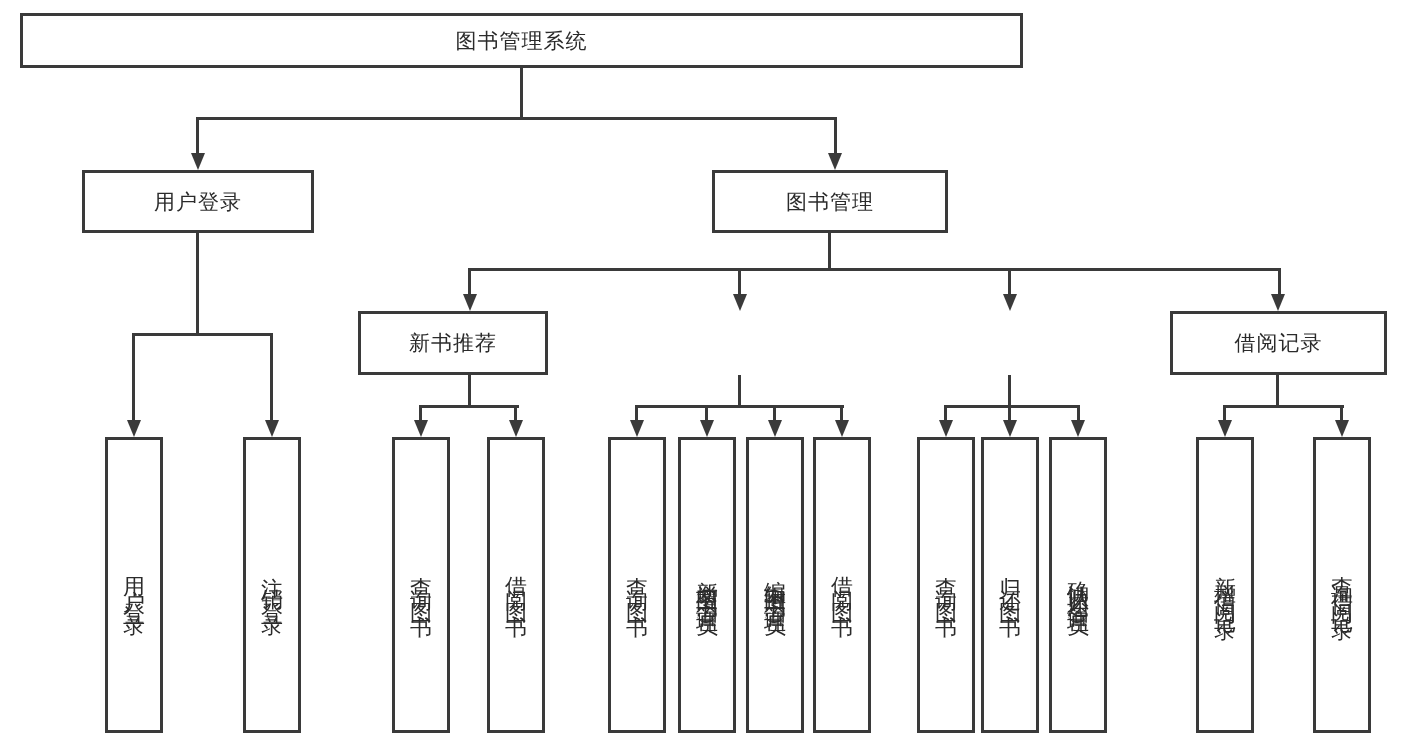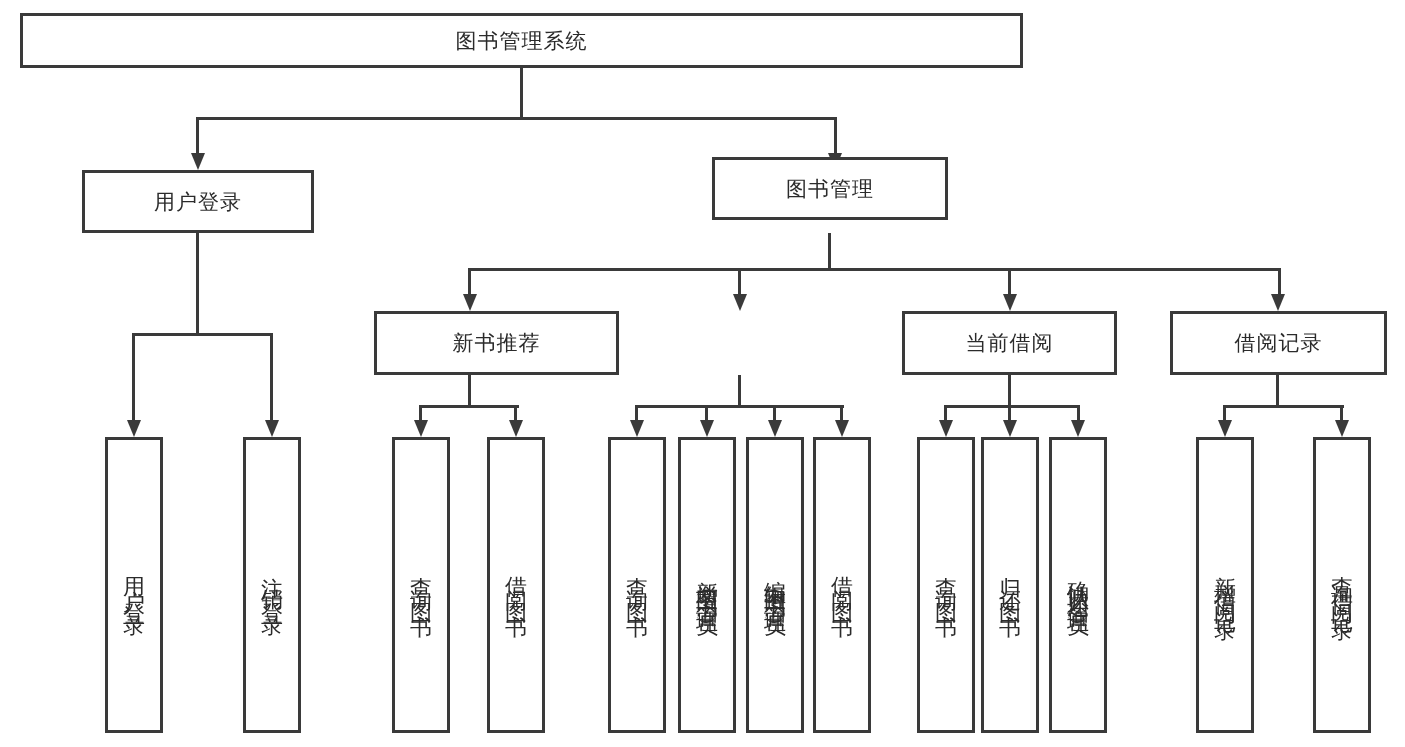--- a/index.html
+++ b/index.html
@@ -69,21 +69,21 @@
   <div class="vl" style="left:520px;top:68px;height:51px;"></div>
   <div class="hl" style="left:196px;top:117px;width:640px;"></div>
   <div class="vl" style="left:196px;top:117px;height:37px;"></div>
   <div class="vl" style="left:834px;top:117px;height:37px;"></div>
   <div class="ah" style="left:191px;top:153px;"></div>
   <div class="ah" style="left:828px;top:153px;"></div>
 
   <div class="box" style="left:82px;top:170px;width:232px;height:63px;">
     <span>用户登录</span>
   </div>
-  <div class="box" style="left:712px;top:157px;width:236px;height:63px;">
+  <div class="box" style="left:712px;top:170px;width:236px;height:63px;">
     <span>图书管理</span>
   </div>
 
   <div class="vl" style="left:196px;top:233px;height:103px;"></div>
   <div class="hl" style="left:132px;top:333px;width:141px;"></div>
   <div class="vl" style="left:132px;top:333px;height:88px;"></div>
   <div class="vl" style="left:270px;top:333px;height:88px;"></div>
   <div class="ah" style="left:127px;top:420px;"></div>
   <div class="ah" style="left:265px;top:420px;"></div>
 
@@ -91,25 +91,22 @@
   <div class="hl" style="left:468px;top:268px;width:813px;"></div>
   <div class="vl" style="left:468px;top:268px;height:28px;"></div>
   <div class="vl" style="left:738px;top:268px;height:28px;"></div>
   <div class="vl" style="left:1008px;top:268px;height:28px;"></div>
   <div class="vl" style="left:1278px;top:268px;height:28px;"></div>
   <div class="ah" style="left:463px;top:294px;"></div>
   <div class="ah" style="left:733px;top:294px;"></div>
   <div class="ah" style="left:1003px;top:294px;"></div>
   <div class="ah" style="left:1271px;top:294px;"></div>
 
-  <div class="box" style="left:374px;top:311px;width:245px;height:64px;">
+  <div class="box" style="left:358px;top:311px;width:190px;height:64px;">
     <span>新书推荐</span>
-  </div>
-  <div class="box" style="left:902px;top:311px;width:215px;height:64px;">
-    <span>当前借阅</span>
   </div>
   <div class="box" style="left:1170px;top:311px;width:217px;height:64px;">
     <span>借阅记录</span>
   </div>
 
   <div class="vl" style="left:468px;top:375px;height:33px;"></div>
   <div class="hl" style="left:419px;top:405px;width:100px;"></div>
   <div class="vl" style="left:419px;top:405px;height:17px;"></div>
   <div class="vl" style="left:514px;top:405px;height:17px;"></div>
   <div class="ah" style="left:414px;top:420px;"></div>

